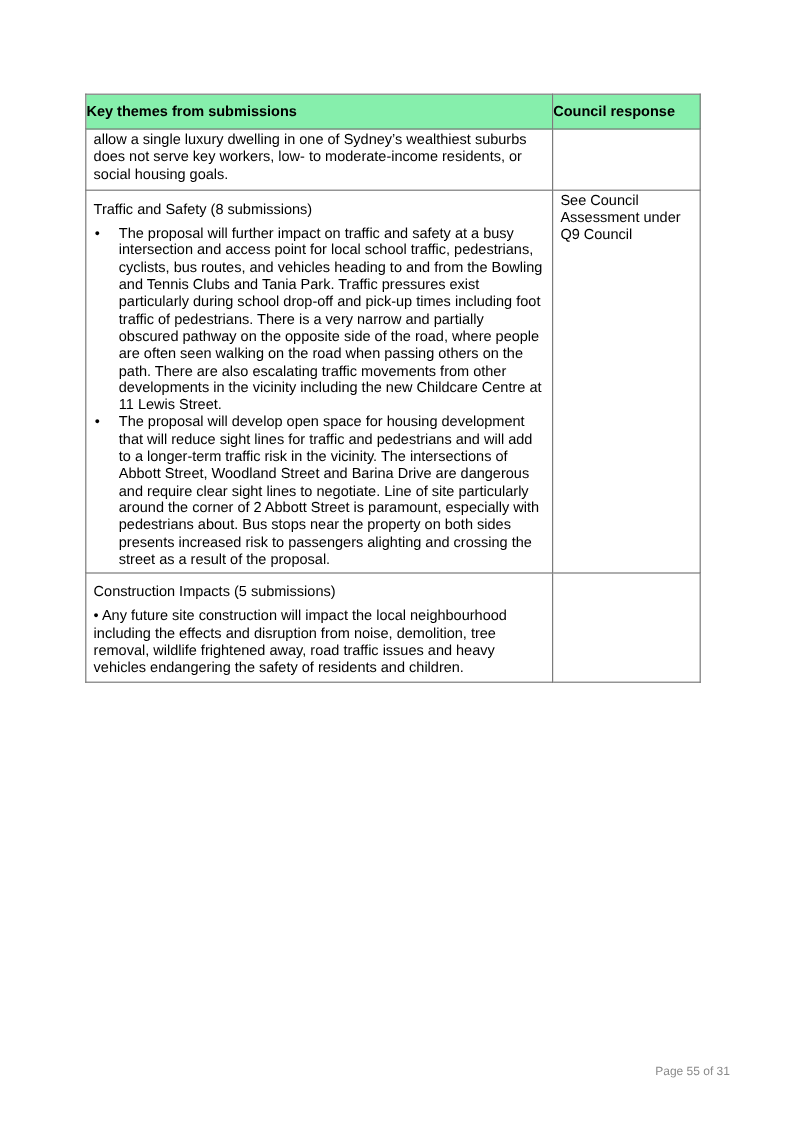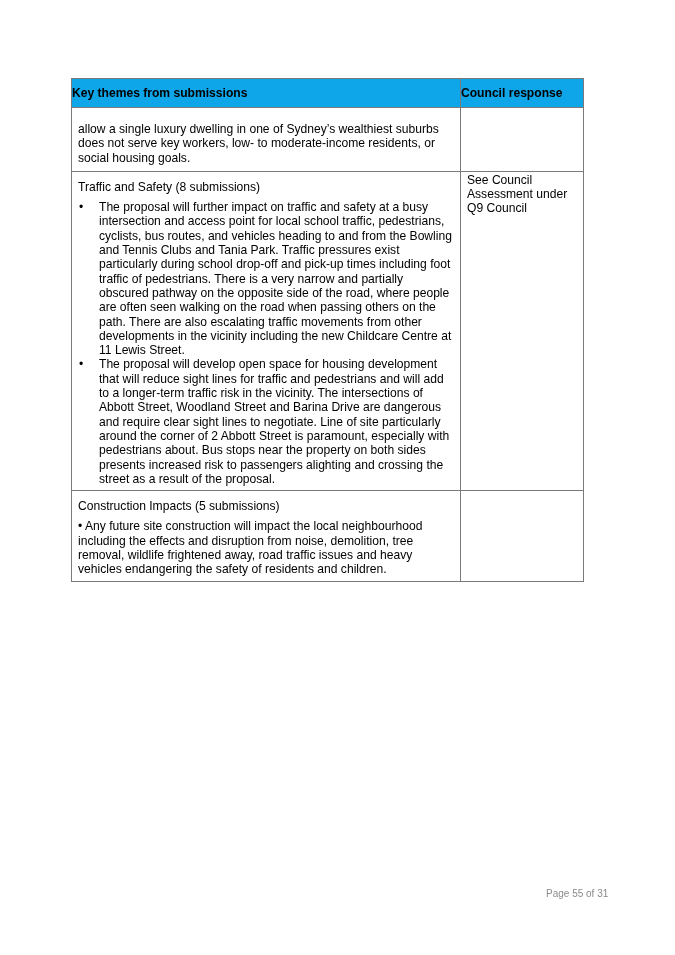--- a/index.html
+++ b/index.html
@@ -1,21 +1,21 @@
 <!DOCTYPE html>
 <html><head>
 <meta charset="utf-8">
 <style>
   html, body { margin: 0; padding: 0; background: #ffffff; }
   body { width: 675px; height: 955px; position: relative; overflow: hidden;
          font-family: "Liberation Sans", sans-serif; color: #000; }
   table.themes { position: absolute; left: 71px; top: 78px; width: 513px;
          border-collapse: collapse; font-size: 12.1px; line-height: 14.3px; }
   table.themes td, table.themes th { border: 1px solid #7a7a7a; vertical-align: top; padding: 0; }
-  th { background: #0ea5e9; font-weight: bold; text-align: left; height: 28px; vertical-align: middle !important; }
+  th { background: #86efac; font-weight: bold; text-align: left; height: 28px; vertical-align: middle !important; }
   th.c1 { padding-left: 6px; width: 388px; }
   th.c2 { padding-left: 6px; }
   .cell { padding: 2px 6px 4px 6px; }
   .heading { font-weight: normal; margin-top: 6px; margin-bottom: 6px; }
   ul.bullets { margin: 0; padding: 0; list-style: none; }
   ul.bullets li { position: relative; padding-left: 21px; }
   ul.bullets li .dot { position: absolute; left: 1px; top: 0; }
   .resp { padding: 1px 6px; }
   .para { margin: 0; }
   .footer { position: absolute; left: 546px; top: 888px; font-size: 10px; color: #8a8a8a; }
@@ -24,21 +24,21 @@
 <body>
 
 <table class="themes">
   <tbody>
       <tr>
     <th class="c1">Key themes from submissions</th>
     <th class="c2">Council response</th>
   </tr>
   <tr>
     <td>
-      <div class="cell" style="padding-top:14px;padding-bottom:6px;">
+      <div class="cell" style="padding-top:1px;padding-bottom:6px;">
         <p class="para">allow a single luxury dwelling in one of Sydney’s wealthiest suburbs does not serve key workers, low- to moderate-income residents, or social housing goals.</p>
       </div>
     </td>
     <td>
       <div class="resp"></div>
     </td>
   </tr>
   <tr>
     <td>
       <div class="cell">

